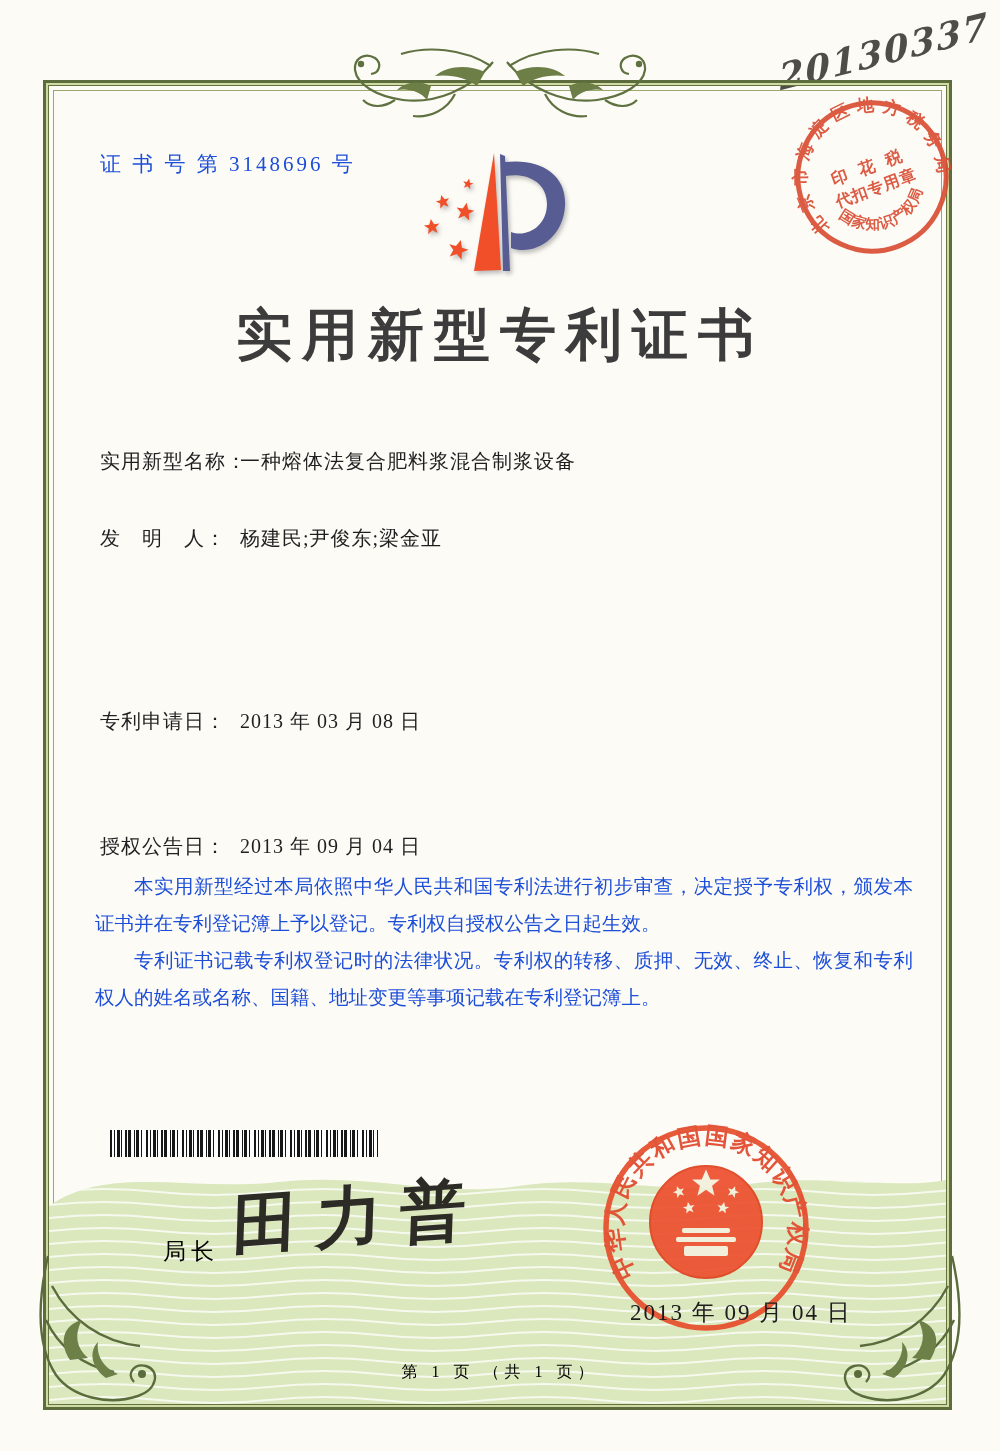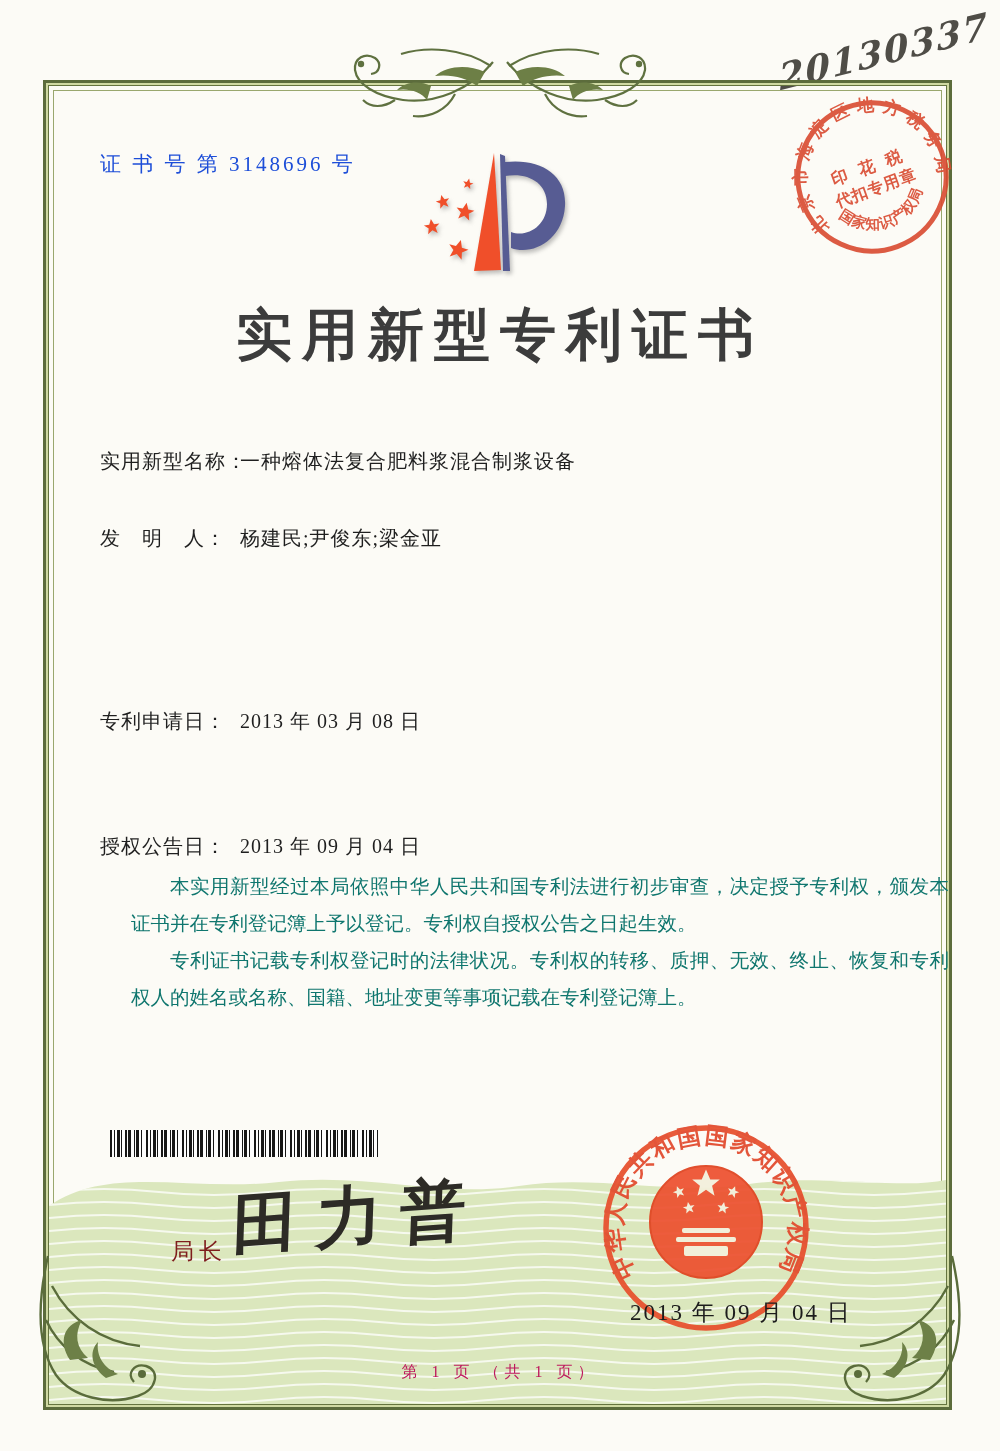--- a/index.html
+++ b/index.html
@@ -26,47 +26,47 @@
   .title{
     left:0;top:298px;width:100%;text-align:center;font-size:56px;font-weight:bold;
     letter-spacing:10px;color:#3c3c3c;
   }
   
   .frow{left:100px;width:800px;font-size:20px;color:#1f1f1f;white-space:nowrap;}
   .flabel{display:inline-block;width:140px;letter-spacing:1px;}
   .fvalue{letter-spacing:1px;}
   
   .bodytext{left:95px;top:868px;width:818px;font-size:19.5px;line-height:37px;
-    text-align:justify;color:#0f766e;margin-left:36px;}
+    text-align:justify;color:#1d4ed8;}
   .bodytext p{margin:0;text-indent:2em;}
   
   .band{left:49px;top:1146px;z-index:1;}
   
   .barcode{
     left:110px;top:1130px;width:268px;height:27px;z-index:2;
     background:repeating-linear-gradient(90deg,
       #161616 0 2px,#fdfdfd 2px 4px,#161616 4px 5px,#fdfdfd 5px 7px,
       #161616 7px 10px,#fdfdfd 10px 11px,#161616 11px 12px,#fdfdfd 12px 15px,
       #161616 15px 17px,#fdfdfd 17px 18px,#161616 18px 21px,#fdfdfd 21px 24px,
       #161616 24px 25px,#fdfdfd 25px 26px,#161616 26px 29px,#fdfdfd 29px 31px,
       #161616 31px 32px,#fdfdfd 32px 36px);
   }
   
-  .director{left:163px;top:1236px;font-size:23px;letter-spacing:5px;color:#7f1d1d;z-index:2;margin-left:8px;}
+  .director{left:163px;top:1236px;font-size:23px;letter-spacing:5px;color:#000000;z-index:2;}
   .signature{
     left:232px;top:1172px;font-size:66px;font-weight:600;color:#2d2b26;z-index:2;
     letter-spacing:18px;transform:rotate(-4deg) skewX(-6deg);white-space:nowrap;
   }
   .sealdate{left:630px;top:1297px;font-size:23px;letter-spacing:2px;color:#1c1c1c;z-index:4;white-space:nowrap;}
   .sealsvg{left:595px;top:1116px;z-index:3;opacity:.93;}
   .stampsvg{left:785px;top:90px;opacity:.9;}
   .logosvg{left:415px;top:144px;filter:drop-shadow(2px 3px 2px rgba(110,110,110,.45));}
   .ornament{z-index:2;}
   .footer{left:0;top:1362px;width:100%;text-align:center;font-size:16px;
-    letter-spacing:5px;color:#be185d;z-index:5;}
+    letter-spacing:5px;color:#000000;z-index:5;}
 </style>
 </head>
 <body>
 
 <div id="page">
 
   <svg width="0" height="0" style="position:absolute">
     <defs>
       <path id="st" d="M0,-10 L2.94,-3.09 L9.51,-3.09 L4.2,1.18 L5.88,8.09 L0,4 L-5.88,8.09 L-4.2,1.18 L-9.51,-3.09 L-2.94,-3.09 Z"></path>
       <g id="flourish-half" fill="none" stroke="#5f7140" stroke-width="2.2">

